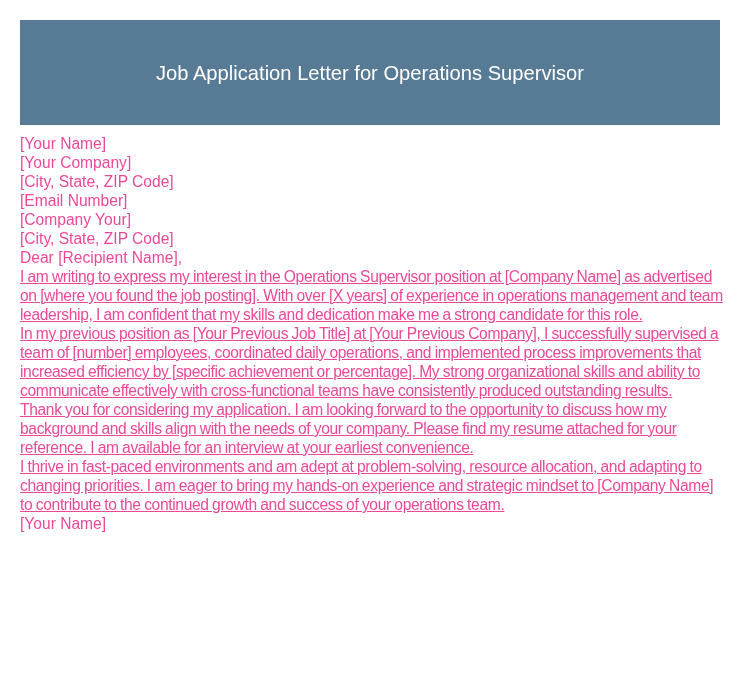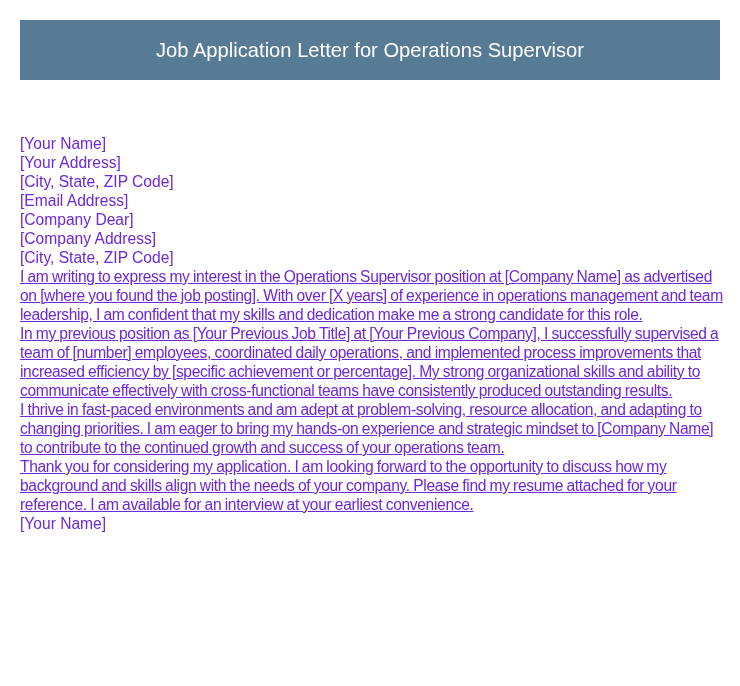--- a/index.html
+++ b/index.html
@@ -12,40 +12,40 @@
       height: 686px;
       position: relative;
       overflow: hidden;
       font-family: "Liberation Sans", sans-serif;
     }
     .header {
       position: absolute;
       left: 20px;
       top: 20px;
       width: 700px;
-      height: 60px;
+      height: 105px;
       background: #587b95;
       display: flex;
       align-items: center;
       justify-content: center;
     }
     .header-title {
       color: #ffffff;
       font-size: 21px;
       font-weight: normal;
       letter-spacing: 0;
       margin: 0;
       transform: scaleX(0.96);
     }
     .letter {
       position: absolute;
       left: 20px;
       top: 134px;
       width: 705px;
-      color: #6d28d9;
+      color: #ec4899;
       font-size: 15.6px;
       line-height: 19px;
     }
     .line {
       display: block;
       white-space: nowrap;
     }
     .para {
       display: block;
       white-space: normal;
@@ -56,24 +56,24 @@
   </style>
 </head>
 <body>
 
 <div class="header">
   <h1 class="header-title">Job Application Letter for Operations Supervisor</h1>
 </div>
 
 <div class="letter">
   <span class="line">[Your Name]</span>
-  <span class="line">[Your Address]</span>
+  <span class="line">[Your Company]</span>
   <span class="line">[City, State, ZIP Code]</span>
-  <span class="line">[Email Address]</span>
-  <span class="line">[Company Dear]</span>
-  <span class="line">[Company Address]</span>
+  <span class="line">[Email Number]</span>
+  <span class="line">[Company Your]</span>
   <span class="line">[City, State, ZIP Code]</span>
+  <span class="line">Dear [Recipient Name],</span>
   <span class="para">I am writing to express my interest in the Operations Supervisor position at [Company Name] as advertised on [where you found the job posting]. With over [X years] of experience in operations management and team leadership, I am confident that my skills and dedication make me a strong candidate for this role.</span>
   <span class="para">In my previous position as [Your Previous Job Title] at [Your Previous Company], I successfully supervised a team of [number] employees, coordinated daily operations, and implemented process improvements that increased efficiency by [specific achievement or percentage]. My strong organizational skills and ability to communicate effectively with cross-functional teams have consistently produced outstanding results.</span>
+  <span class="para">Thank you for considering my application. I am looking forward to the opportunity to discuss how my background and skills align with the needs of your company. Please find my resume attached for your reference. I am available for an interview at your earliest convenience.</span>
   <span class="para">I thrive in fast-paced environments and am adept at problem-solving, resource allocation, and adapting to changing priorities. I am eager to bring my hands-on experience and strategic mindset to [Company Name] to contribute to the continued growth and success of your operations team.</span>
-  <span class="para">Thank you for considering my application. I am looking forward to the opportunity to discuss how my background and skills align with the needs of your company. Please find my resume attached for your reference. I am available for an interview at your earliest convenience.</span>
   <span class="line">[Your Name]</span>
 </div>
 
 </body></html>

